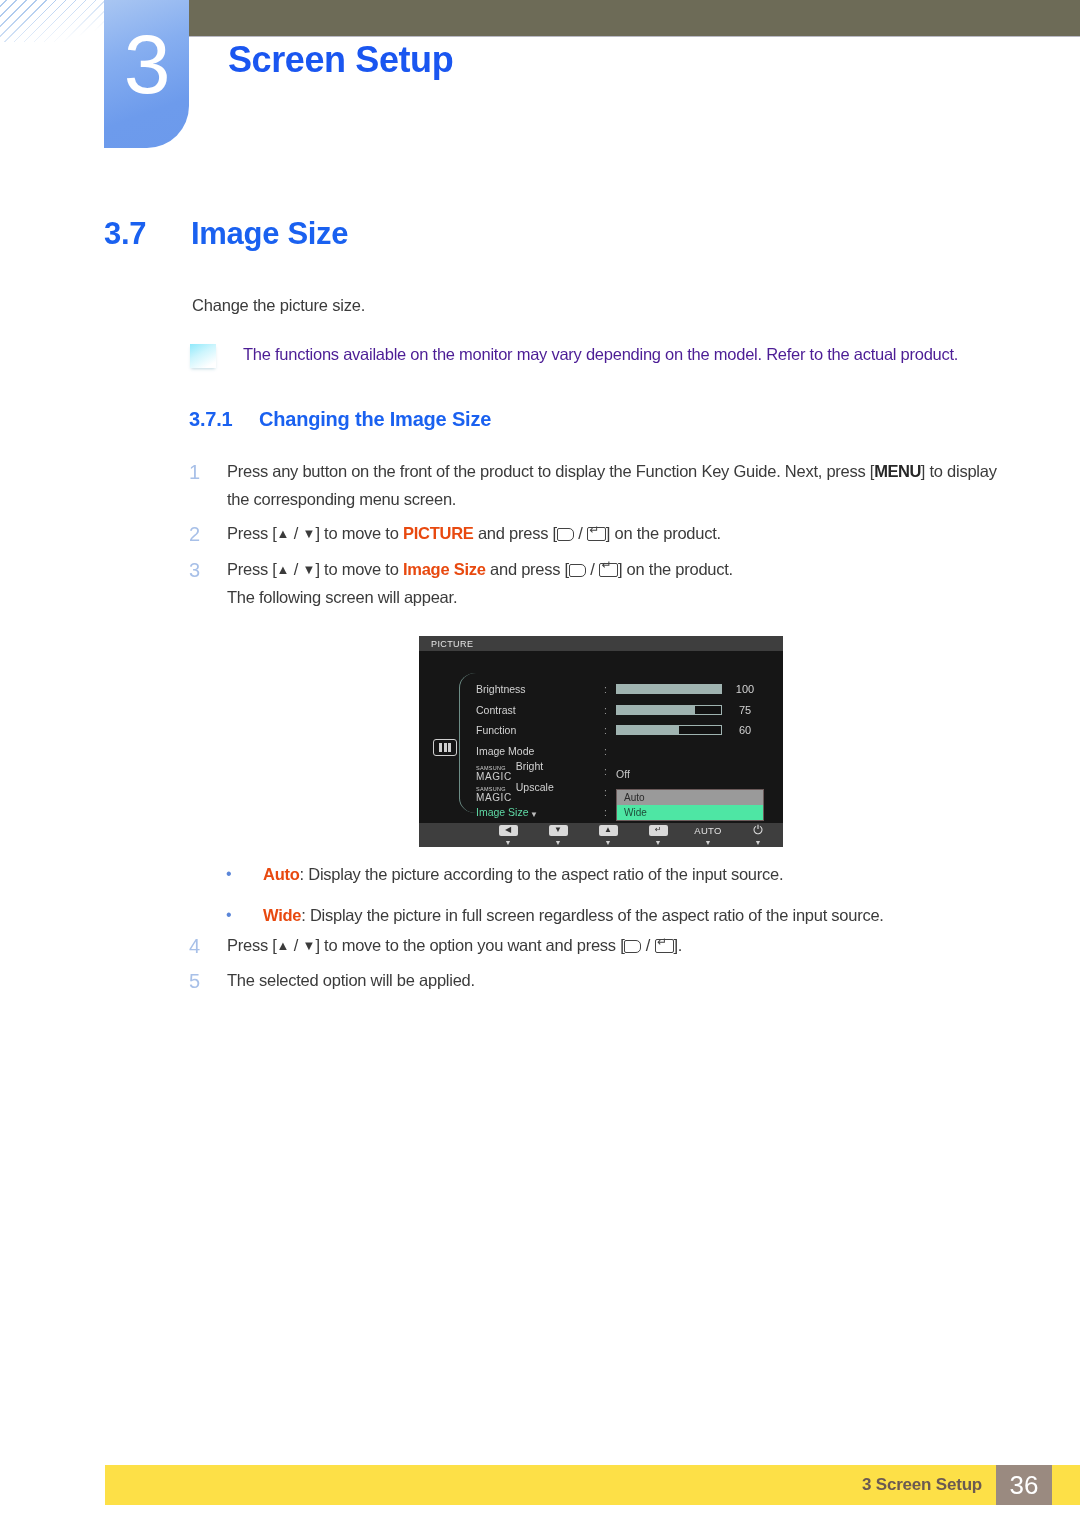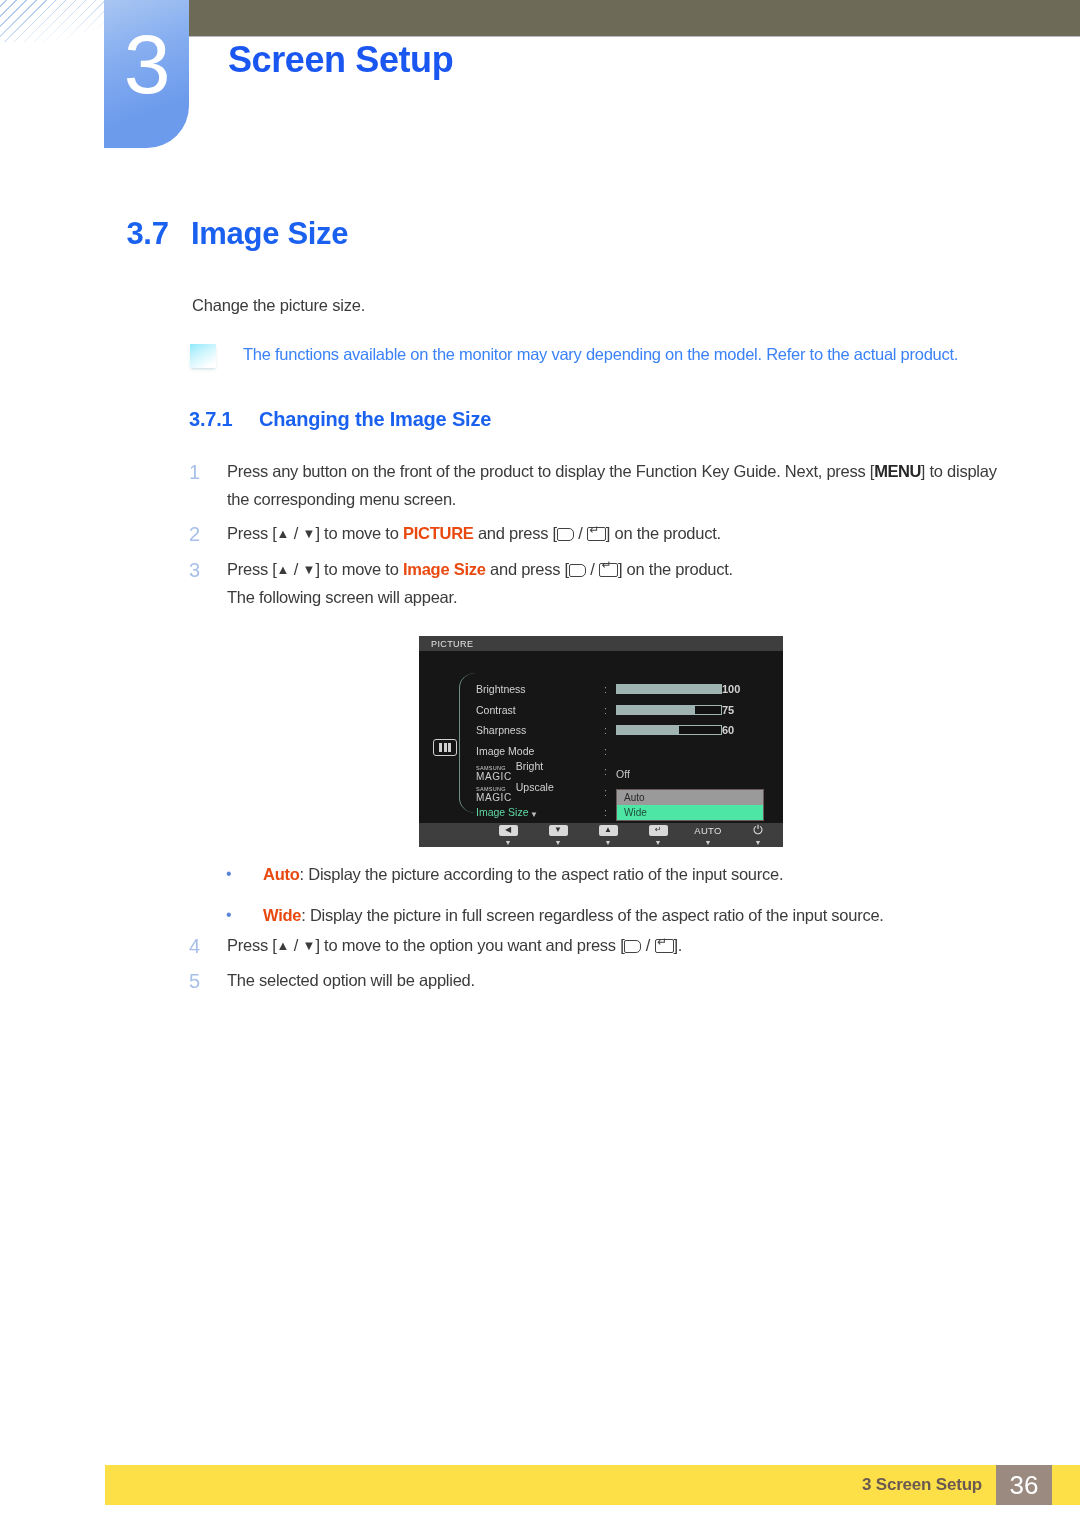--- a/index.html
+++ b/index.html
@@ -66,21 +66,21 @@
 
   
   .section-heading {
     position: absolute;
     left: 104px; top: 216px;
     color: #1a61f0;
     font-size: 31px;
     font-weight: bold;
     letter-spacing: -0.3px;
   }
-  .section-heading .sec-num { display: inline-block; width: 87px; text-align: center; }
+  .section-heading .sec-num { display: inline-block; width: 87px; }
 
   .subsection-heading {
     position: absolute;
     left: 189px; top: 408px;
     color: #1a61f0;
     font-size: 20px;
     font-weight: bold;
     letter-spacing: -0.2px;
   }
   .subsection-heading .sub-num { display: inline-block; width: 70px; }
@@ -104,21 +104,21 @@
   .note-icon {
     width: 26px; height: 24px;
     margin-top: 1px;
     background: linear-gradient(150deg, #8fe9fb 0%, #cdf5fd 40%, #ffffff 85%);
     box-shadow: 0 2px 3px -1px rgba(120,170,190,0.45);
     flex: 0 0 auto;
   }
   .note-text {
     margin-left: 27px;
     font-size: 16.5px;
-    color: #3b82f6;
+    color: #4c1d95;
     letter-spacing: -0.25px;
     line-height: 1.35;
   }
 
   
   .steps {
     position: absolute;
     left: 189px;
     width: 830px;
   }
@@ -271,25 +271,24 @@
     box-sizing: border-box;
     flex: 0 0 auto;
   }
   .osd-bar i {
     display: block;
     height: 100%;
     background: #9fb3b0;
   }
   .osd-val {
     width: 46px;
-    text-align: left;
+    text-align: center;
     flex: 0 0 auto;
     font-size: 11px;
     color: #d2d2d2;
-    font-weight: bold;
   }
   .osd-optval { font-size: 10.5px; color: #c9c9c9; margin-top: 47px; }
 
   .magic-label {
     display: flex;
     align-items: baseline;
     width: 128px;
     flex: 0 0 auto;
   }
   .magic-stack {
@@ -478,21 +477,21 @@
         </div>
         <div class="osd-row">
           <div class="osd-label">Contrast</div>
           <div class="osd-colon">:</div>
           <div class="osd-bar">
             <i style="width: 75%;"></i>
           </div>
           <div class="osd-val">75</div>
         </div>
         <div class="osd-row">
-          <div class="osd-label">Sharpness</div>
+          <div class="osd-label">Function</div>
           <div class="osd-colon">:</div>
           <div class="osd-bar">
             <i style="width: 60%;"></i>
           </div>
           <div class="osd-val">60</div>
         </div>
         <div class="osd-row">
           <div class="osd-label">Image Mode</div>
           <div class="osd-colon">:</div>
           <div class="osd-optval">Off</div>

